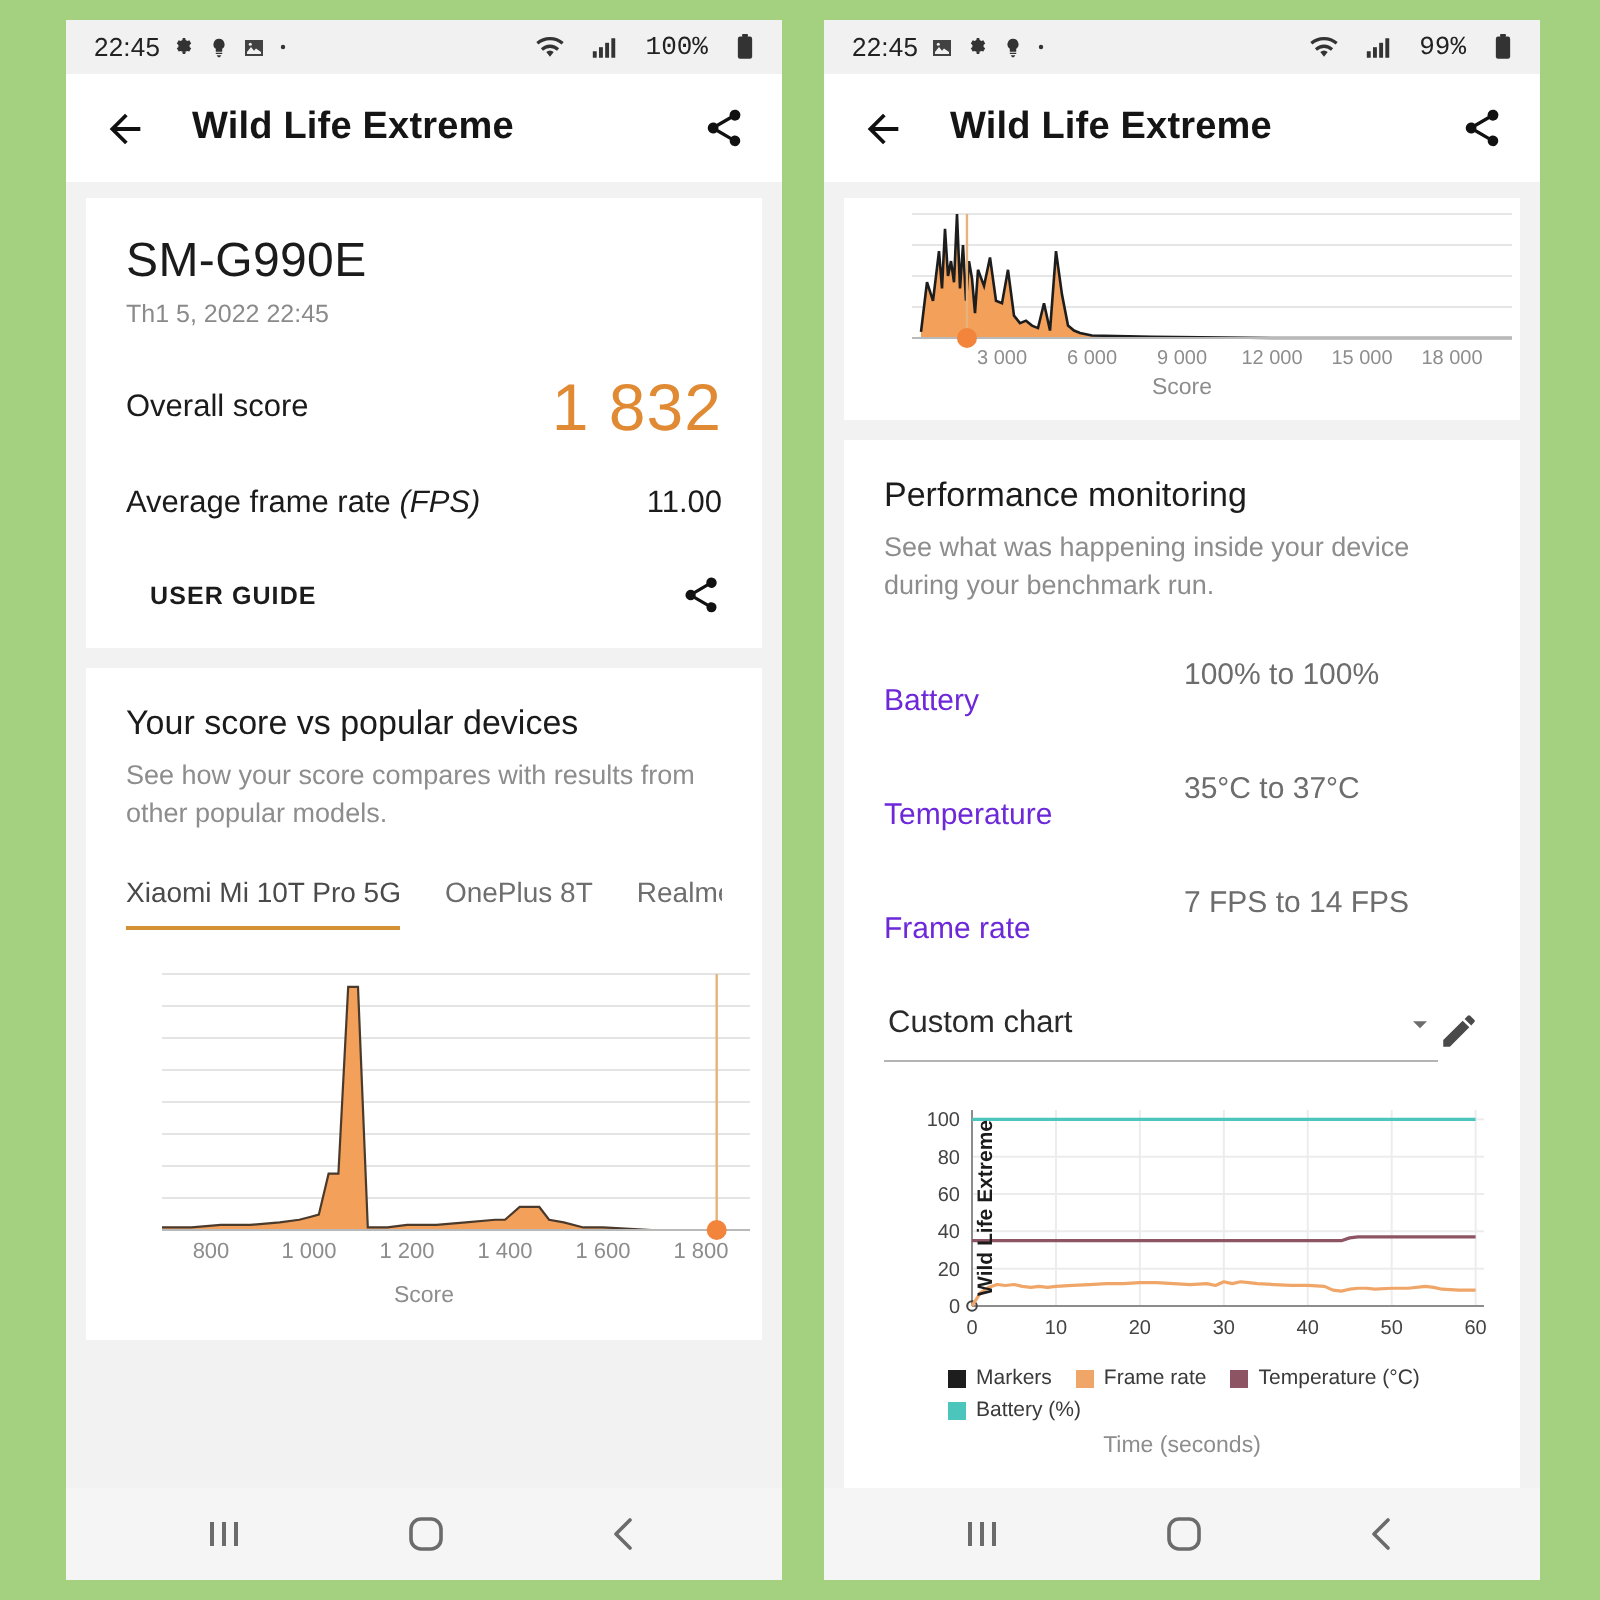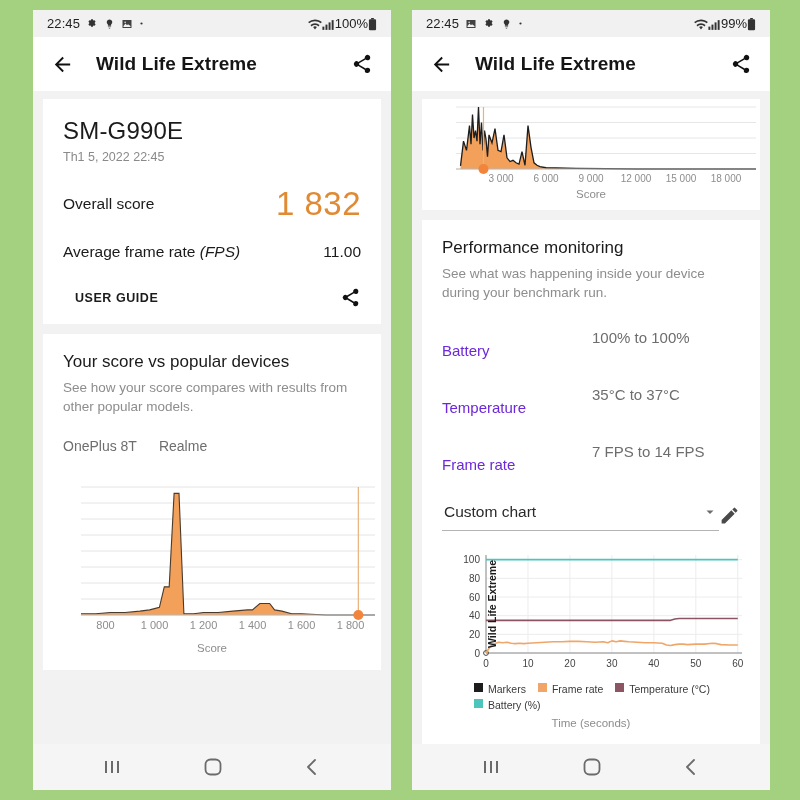--- a/index.html
+++ b/index.html
@@ -34,21 +34,21 @@
     height: 27px;
     background: #f1f1f1;
     display: flex;
     align-items: center;
     padding: 0 14px;
     flex: 0 0 auto;
     color: #222;
     font-size: 12.5px;
   }
   .sb-left { display: flex; align-items: center; gap: 6px; }
-  .sb-right { margin-left: auto; display: flex; align-items: flex-end; gap: 0; }
+  .sb-right { margin-left: auto; display: flex; align-items: center; gap: 14px; font-family: Liberation Mono, monospace; }
   .sb-time { font-size: 13px; letter-spacing: .1px; }
   .sb-ico { display: inline-flex; align-items: center; }
   .sb-pct { font-size: 13px; }
 
   
   .appbar {
     height: 54px;
     background: #ffffff;
     display: flex;
     align-items: center;
@@ -128,21 +128,21 @@
     flex: 1 1 auto; border-bottom: 1px solid #b4b4b4;
     display: flex; align-items: center; padding: 4px 2px 9px 2px;
   }
   .select .sel-text { font-size: 15.5px; color: #2a2a2a; }
   .select .caret { margin-left: auto; }
 
   .legend {
     display: flex; flex-wrap: wrap; gap: 4px 12px; margin-top: 4px;
     padding-left: 32px;
   }
-  .legend-item { display: flex; align-items: flex-start; gap: 5px; font-size: 10.5px; color: #3a3a3a; }
+  .legend-item { display: flex; align-items: center; gap: 5px; font-size: 10.5px; color: #3a3a3a; }
   .swatch { width: 9px; height: 9px; display: inline-block; }
 
   
   .navbar {
     height: 46px; background: #f5f5f5; flex: 0 0 auto;
     display: flex; align-items: center; justify-content: space-around;
     padding: 0 30px;
   }
   svg { display: block; }
 </style>
@@ -242,20 +242,21 @@
               </svg>
           </span>
         </div>
       </div>
 
       <div class="card">
         <div class="section-title">Your score vs popular devices</div>
         <div class="section-sub">See how your score compares with results from other popular models.</div>
 
         <div class="tabs">
+          <div class="tab active">Xiaomi Mi 10T Pro 5G</div>
           <div class="tab">OnePlus 8T</div>
           <div class="tab">Realme</div>
         </div>
 
         <div class="chartbox">
           <svg id="chart-left" width="318" height="160" viewBox="0 0 318 160">
               <line x1="18" y1="6" x2="312" y2="6" stroke="#e4e4e4" stroke-width="1"></line>
               <line x1="18" y1="22" x2="312" y2="22" stroke="#e4e4e4" stroke-width="1"></line>
               <line x1="18" y1="38" x2="312" y2="38" stroke="#e4e4e4" stroke-width="1"></line>
               <line x1="18" y1="54" x2="312" y2="54" stroke="#e4e4e4" stroke-width="1"></line>

